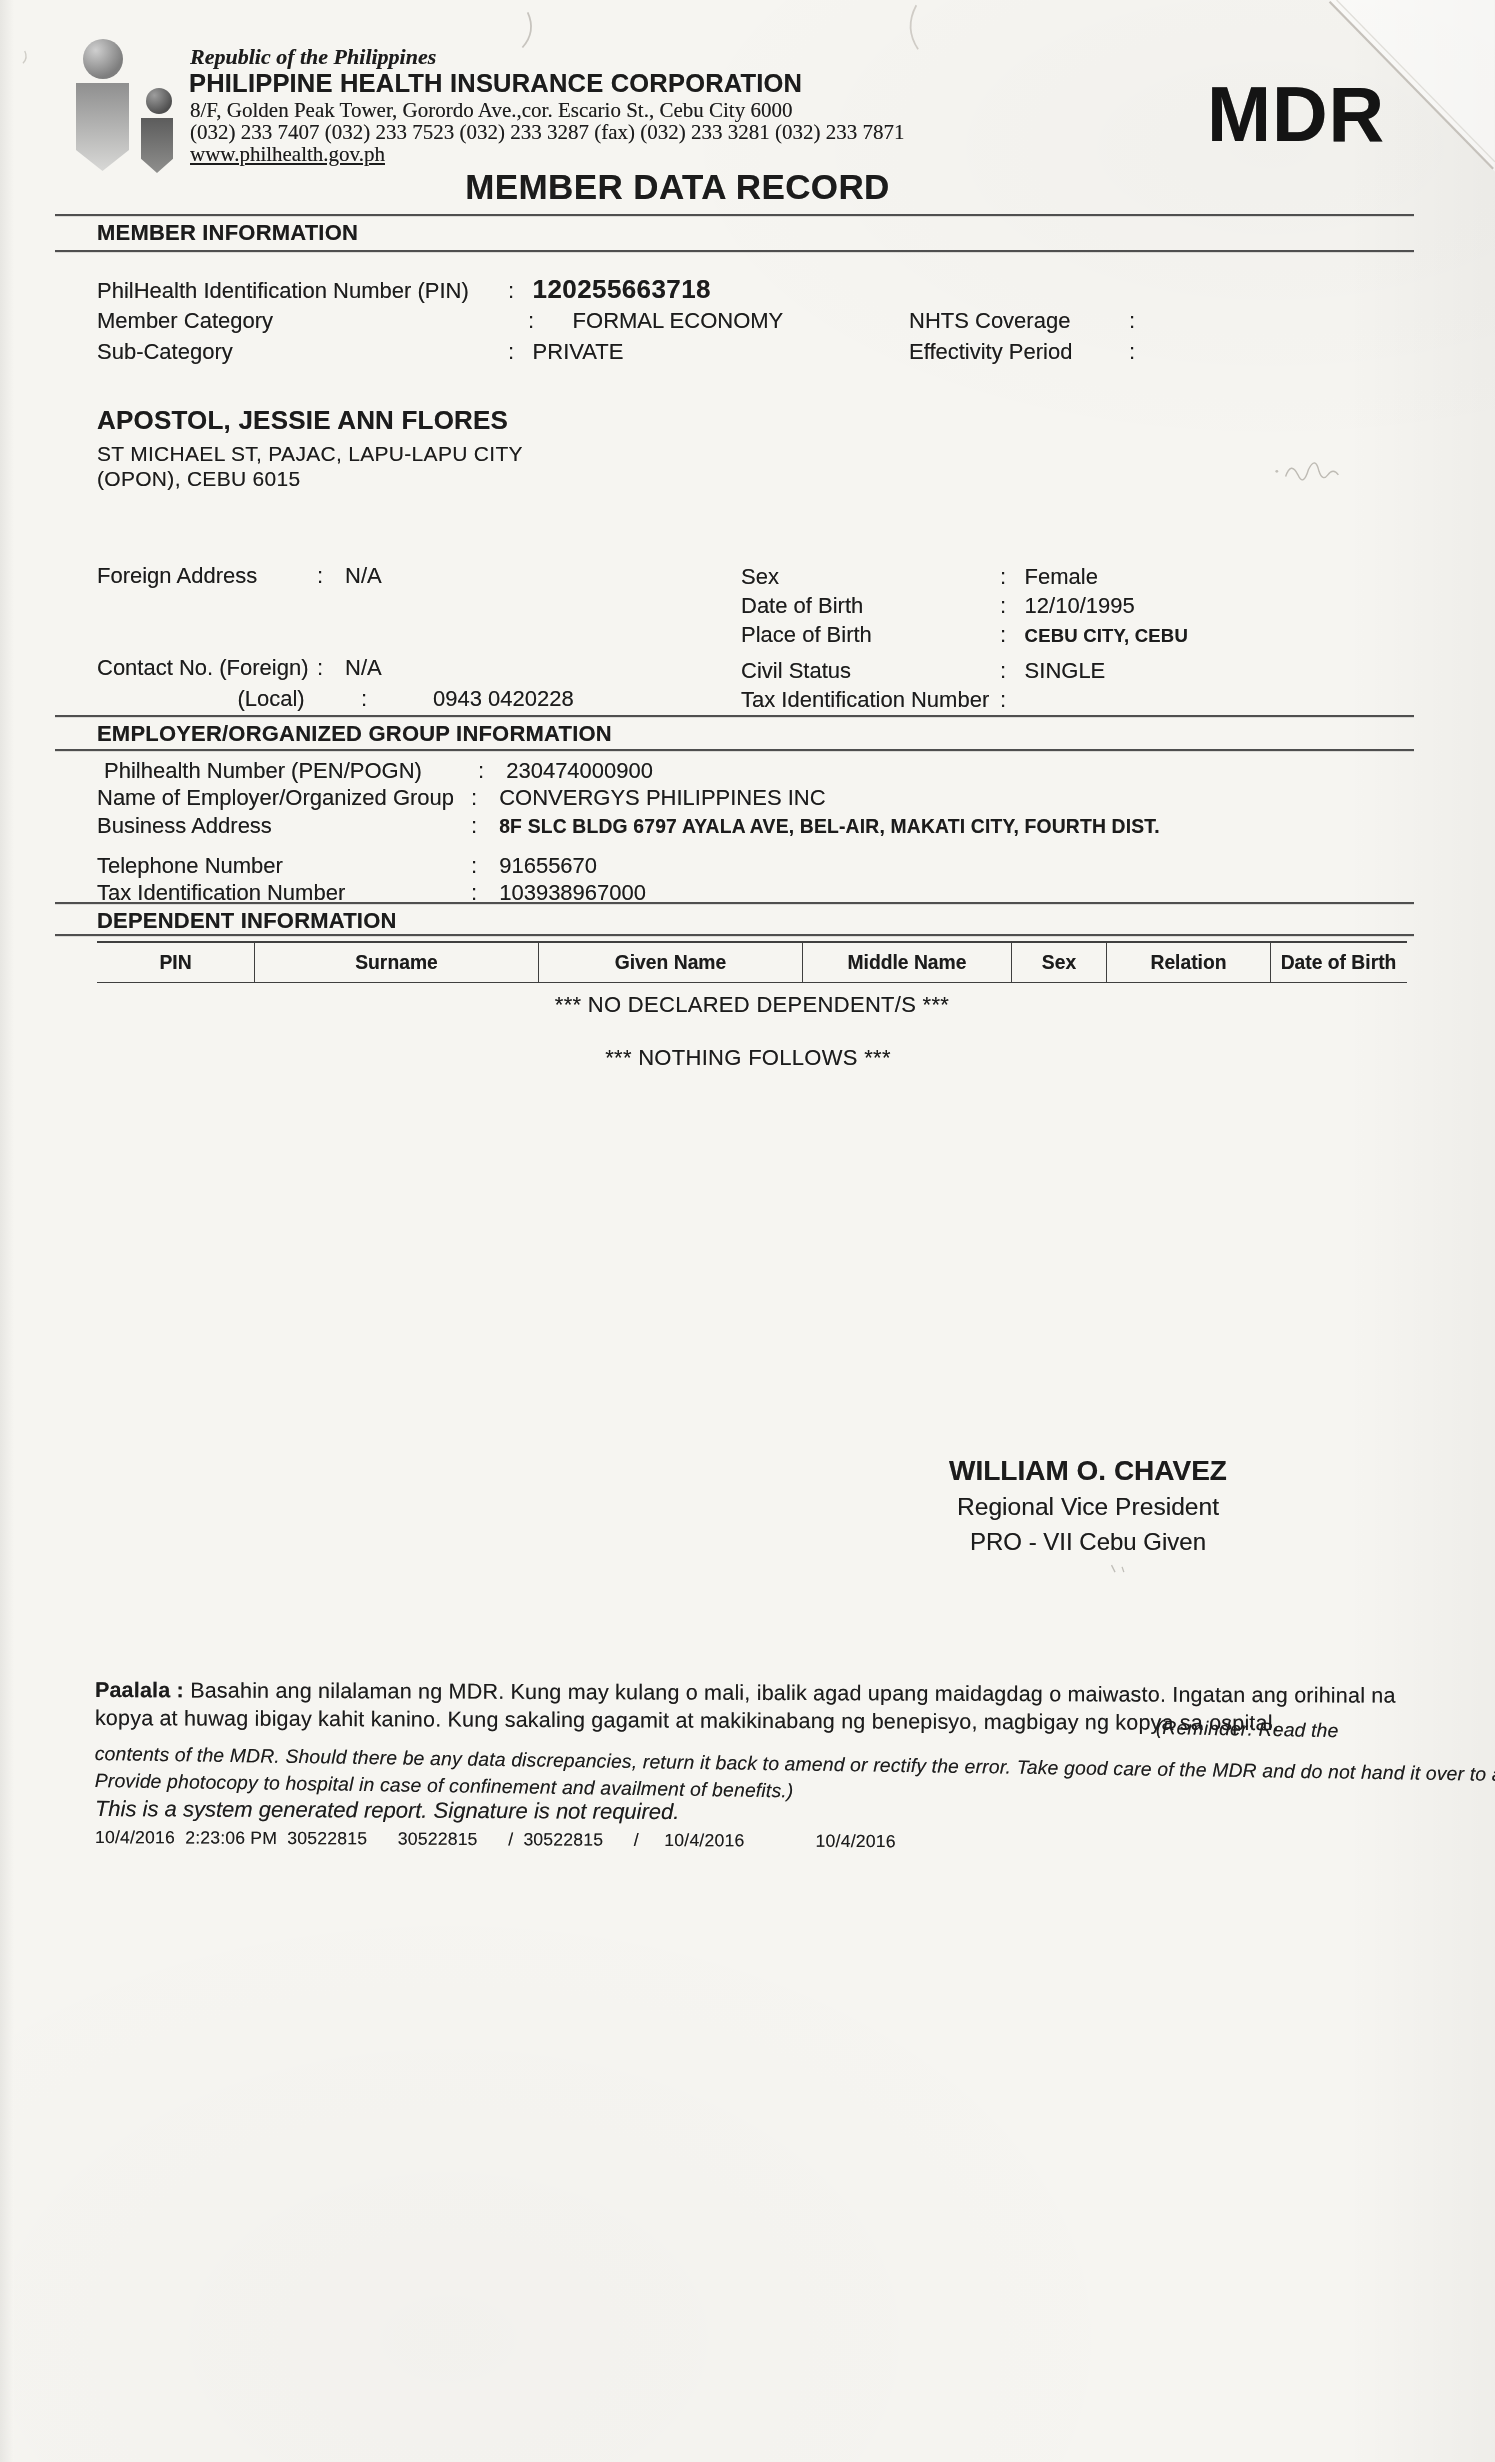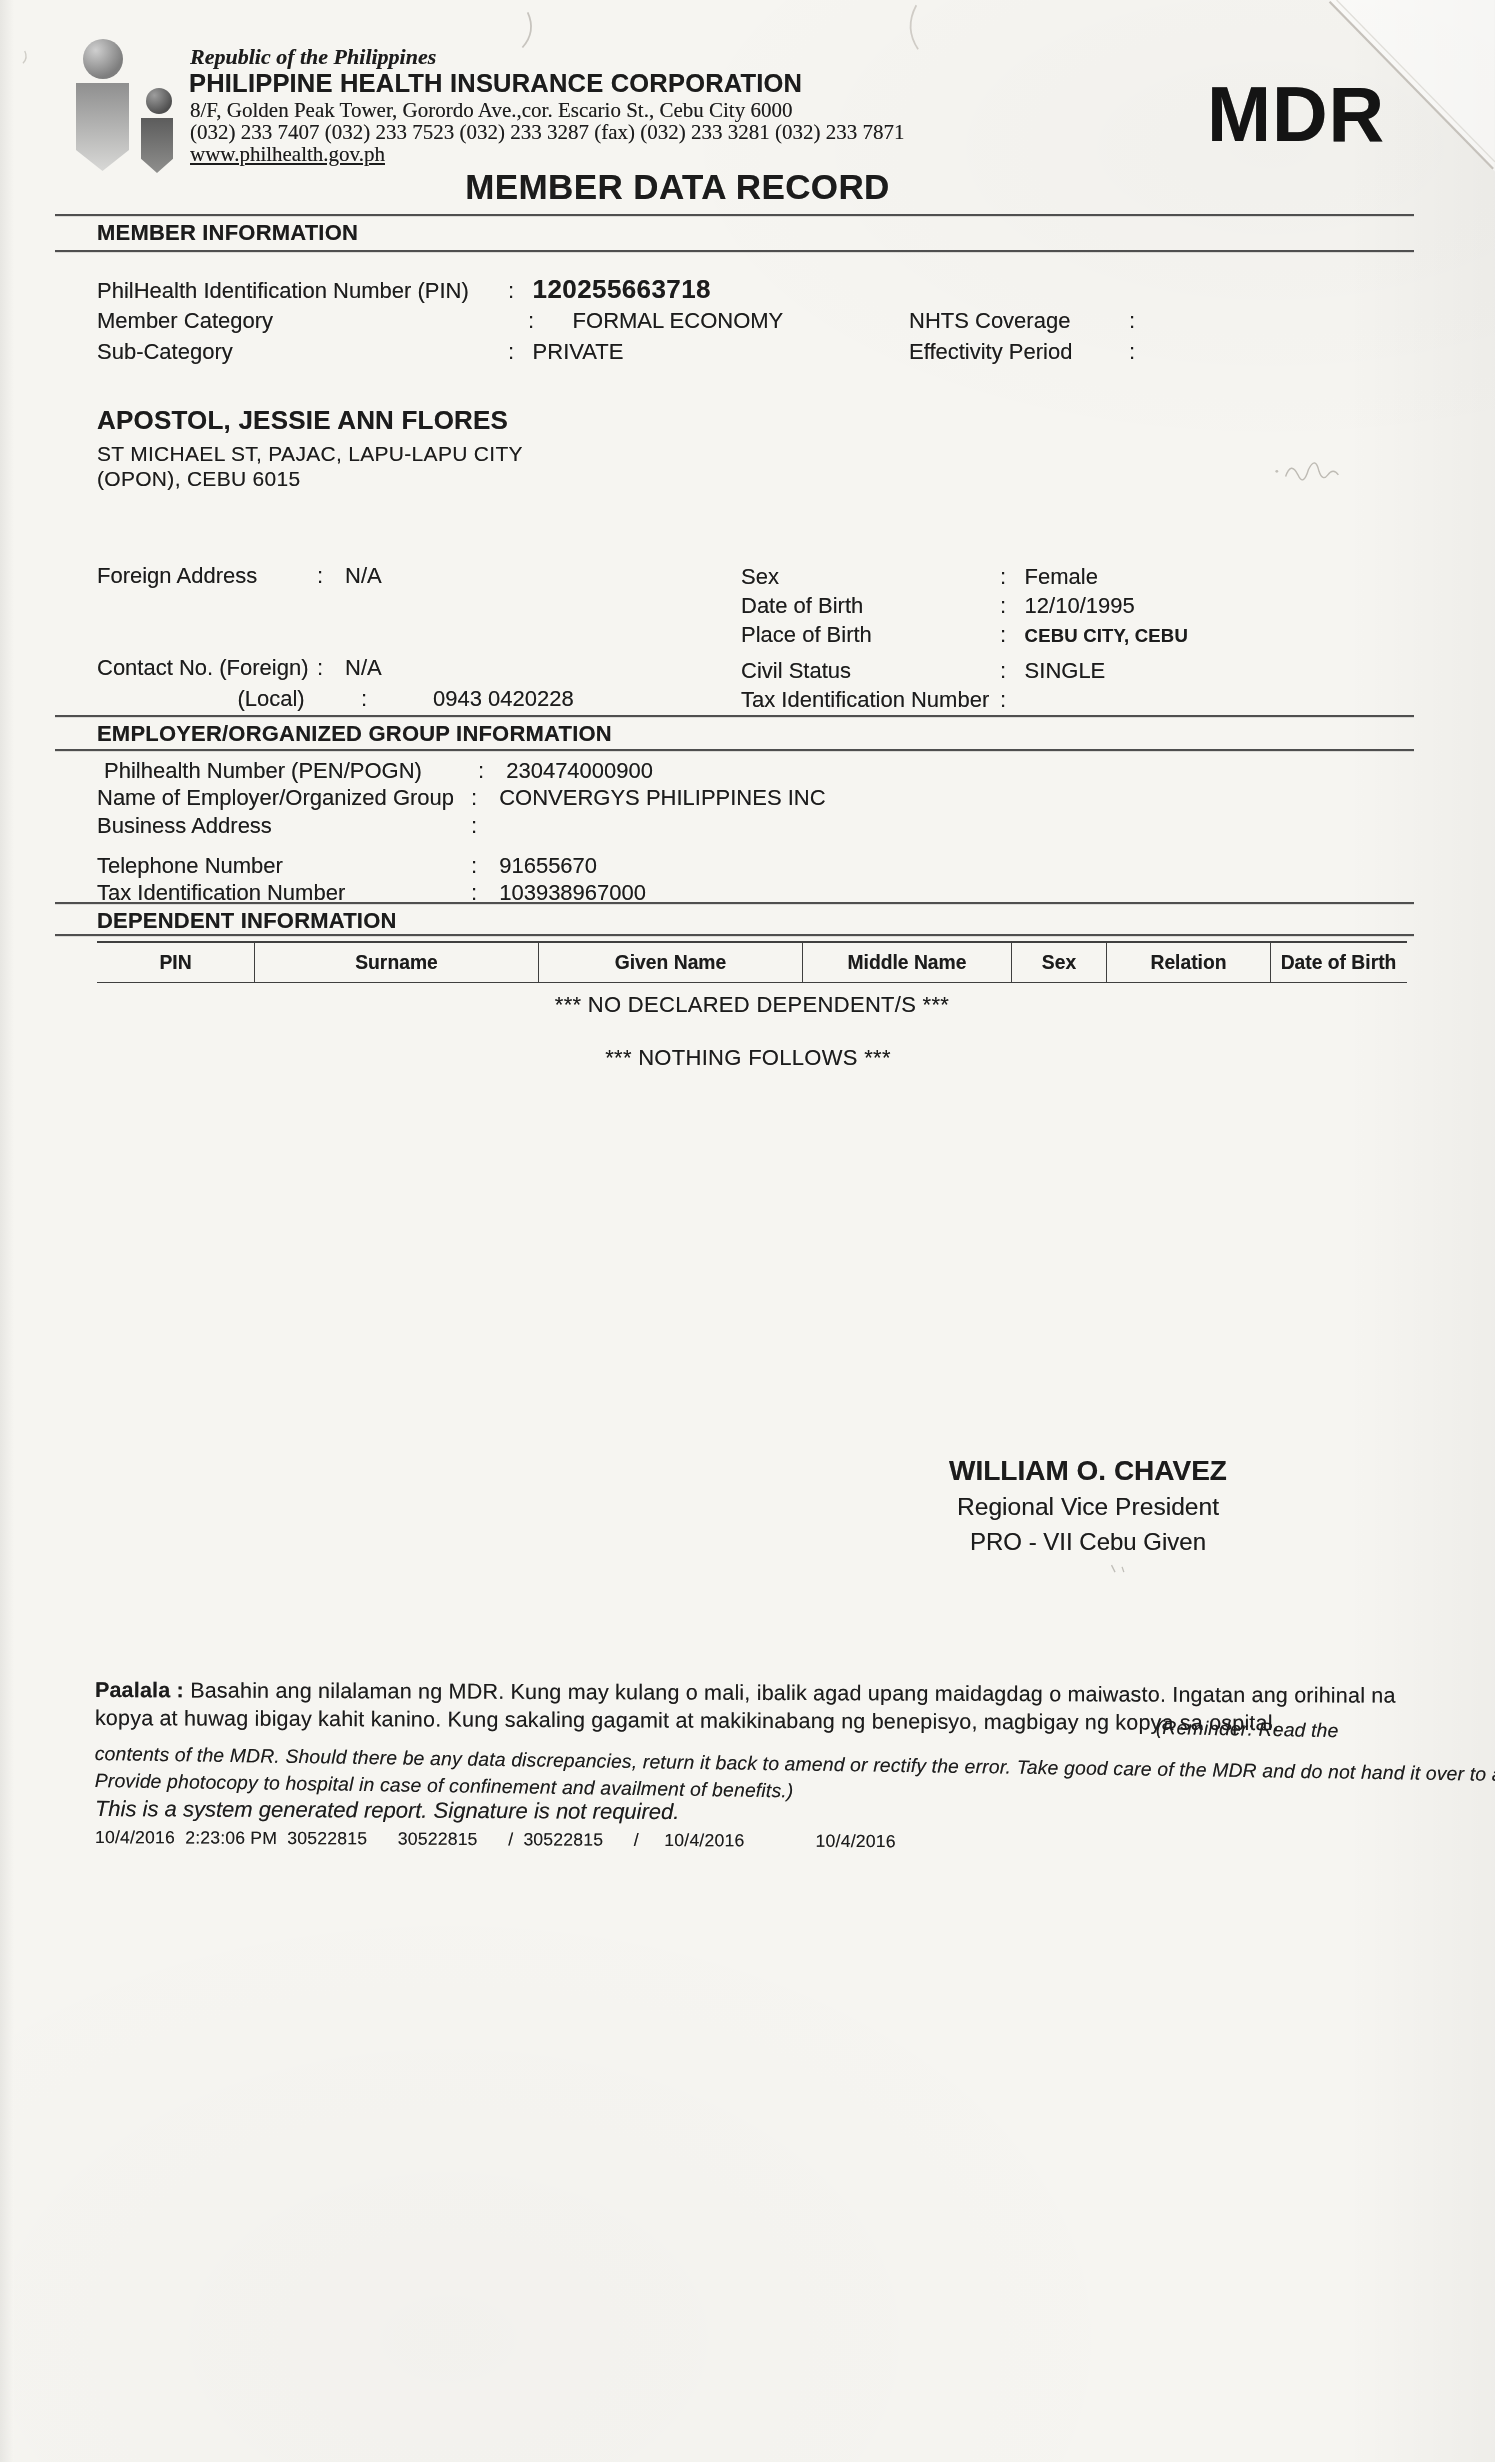--- a/index.html
+++ b/index.html
@@ -215,20 +215,21 @@
     <span class="val">230474000900</span>
   </div>
   <div class="abs kv w-emp" style="left:97px;top:785px;">
     <span class="lbl">Name of Employer/Organized Group</span>
     <span class="cl">:</span>
     <span class="val">CONVERGYS PHILIPPINES INC</span>
   </div>
   <div class="abs kv w-emp" style="left:97px;top:813px;">
     <span class="lbl">Business Address</span>
     <span class="cl">:</span>
+    <span class="val" style="font-size:19.3px;font-weight:bold;letter-spacing:0.2px;">8F SLC BLDG 6797 AYALA AVE, BEL-AIR, MAKATI CITY, FOURTH DIST.</span>
   </div>
   <div class="abs kv w-emp" style="left:97px;top:853px;">
     <span class="lbl">Telephone Number</span>
     <span class="cl">:</span>
     <span class="val">91655670</span>
   </div>
   <div class="abs kv w-emp" style="left:97px;top:880px;">
     <span class="lbl">Tax Identification Number</span>
     <span class="cl">:</span>
     <span class="val">103938967000</span>

